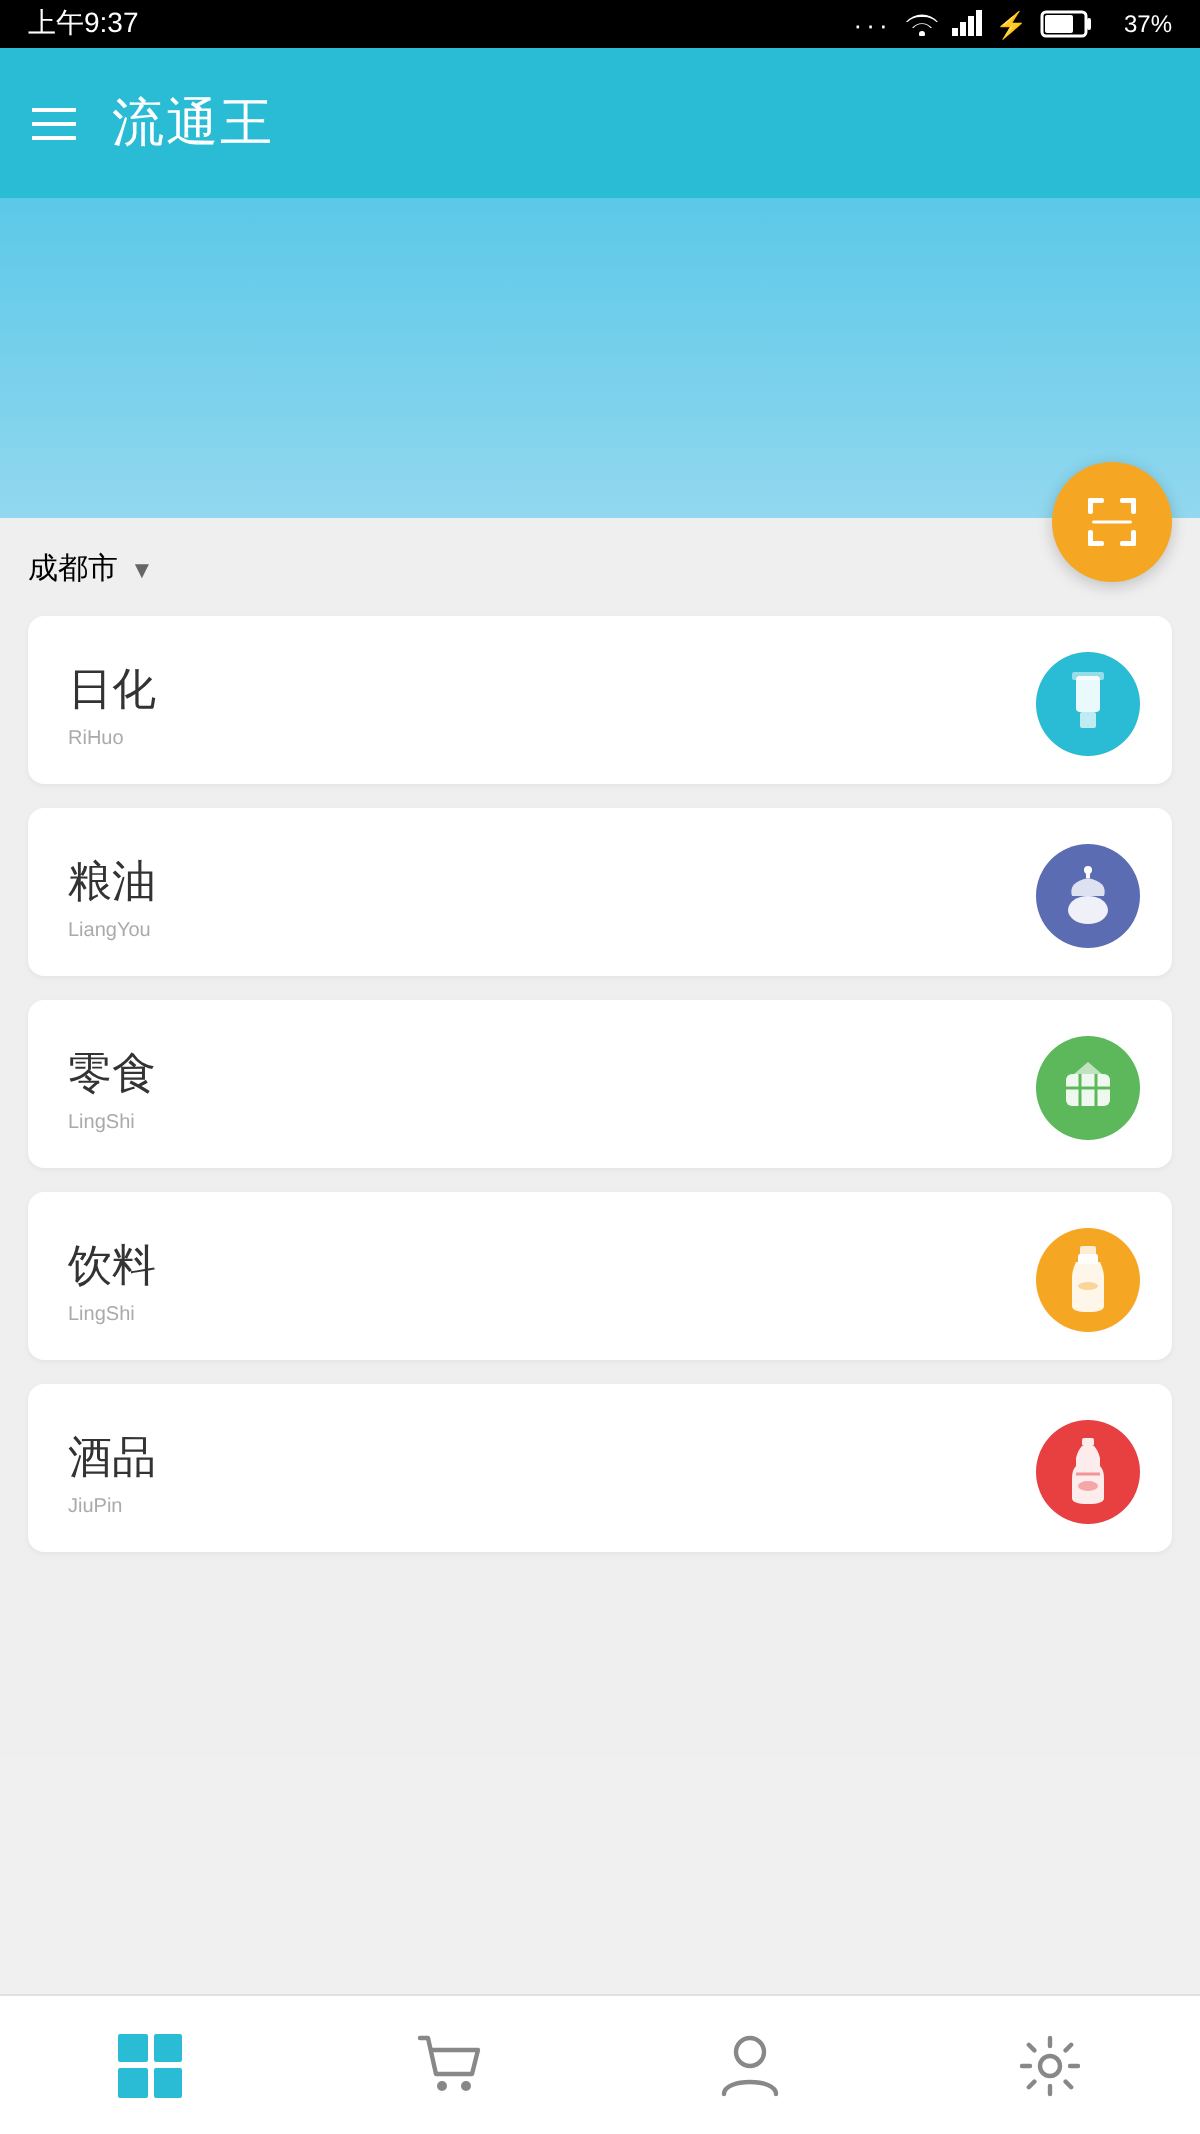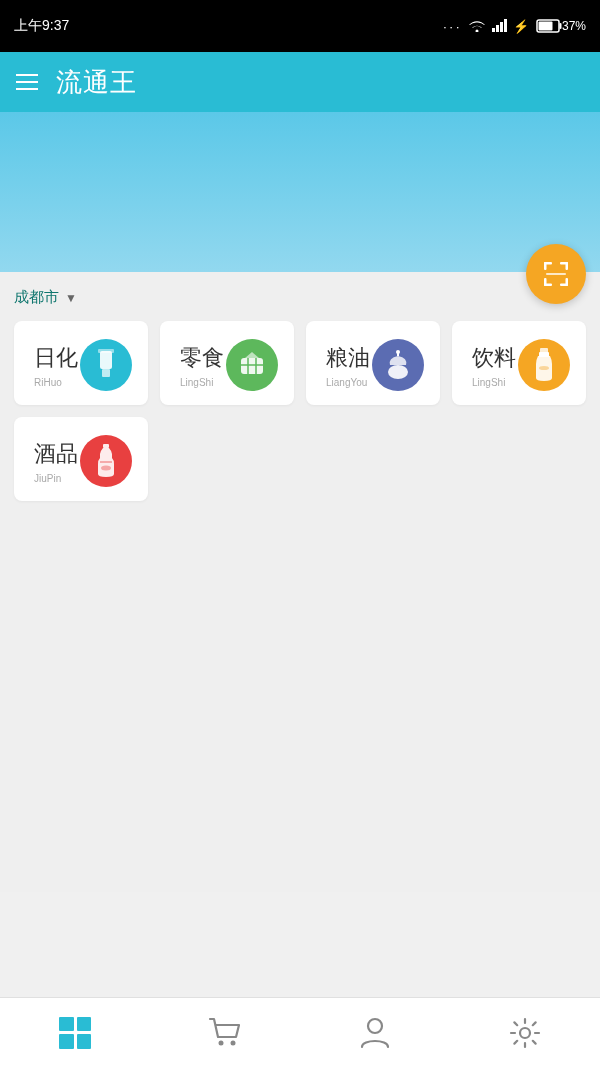--- a/index.html
+++ b/index.html
@@ -9,21 +9,21 @@
       min-height: 1067px;
       font-family: 'PingFang SC', 'Hiragino Sans GB', 'Microsoft YaHei', sans-serif;
       background: #f0f0f0;
       position: relative;
       overflow-x: hidden;
     }
 
     
     #status-bar {
       width: 100%;
-      height: 52px;
+      height: 24px;
       background: #000;
       display: flex;
       align-items: center;
       justify-content: space-between;
       padding: 0 14px;
       color: #fff;
       font-size: 14px;
       font-weight: 500;
     }
     .status-left { font-size: 14px; }
@@ -35,21 +35,21 @@
     }
     .dots { letter-spacing: 2px; }
     
     .wifi-icon { display: inline-block; font-size: 14px; }
     
     .signal-icon { display: inline-block; font-size: 13px; }
 
     
     #app-bar {
       width: 100%;
-      height: 60px;
+      height: 75px;
       background: #29BCD4;
       display: flex;
       align-items: center;
       padding: 0 16px;
       gap: 18px;
     }
     .menu-icon {
       display: flex;
       flex-direction: column;
       gap: 5px;
@@ -113,31 +113,31 @@
       padding-top: 4px;
     }
     #city-selector {
       display: flex;
       align-items: center;
       gap: 4px;
       cursor: pointer;
       font-size: 15px;
       color: #444;
     }
-    .city-label { font-size: 15px; color: #0f766e; }
+    .city-label { font-size: 15px; color: #000000; }
     .city-arrow {
       font-size: 12px;
       color: #666;
       margin-left: 2px;
     }
 
     
     #category-grid {
       display: grid;
-      grid-template-columns: 1fr 1fr 1fr 1fr;
+      grid-template-columns: 1fr;
       gap: 12px;
     }
 
     .category-card {
       background: #fff;
       border-radius: 8px;
       padding: 18px 16px 14px 20px;
       display: flex;
       align-items: center;
       justify-content: space-between;
@@ -224,21 +224,21 @@
     </span>
     <span class="signal-icon">
       <svg width="16" height="14" viewBox="0 0 16 14" fill="white">
         <rect x="0" y="10" width="3" height="4"></rect>
         <rect x="4" y="7" width="3" height="7"></rect>
         <rect x="8" y="4" width="3" height="10"></rect>
         <rect x="12" y="1" width="3" height="13"></rect>
       </svg>
     </span>
     <span>⚡</span>
-    <span style="display:inline-flex;align-items:center;gap:0;">
+    <span style="display:inline-flex;align-items:center;gap:16px;">
       <svg width="26" height="14" viewBox="0 0 26 14" fill="none">
         <rect x="1" y="1" width="22" height="12" rx="2" stroke="white" stroke-width="1.5" fill="none"></rect>
         <rect x="23.5" y="4" width="2" height="6" rx="1" fill="white"></rect>
         <rect x="2.5" y="2.5" width="14" height="9" rx="1" fill="white"></rect>
       </svg>
       <span style="font-size:12px;">37%</span>
     </span>
   </div>
 </div>
 
@@ -290,51 +290,51 @@
         <svg width="28" height="32" viewBox="0 0 28 32" fill="white">
           <rect x="8" y="2" width="12" height="18" rx="2" fill="white" opacity="0.9"></rect>
           <rect x="10" y="20" width="8" height="8" rx="1" fill="white" opacity="0.7"></rect>
           <rect x="6" y="0" width="16" height="4" rx="1" fill="white" opacity="0.5"></rect>
         </svg>
       </div>
     </div>
 
     <div class="category-card">
       <div class="category-text">
-        <span class="category-name">零食</span>
-        <span class="category-pinyin">LingShi</span>
-      </div>
-      <div class="category-icon-circle" style="background:#5DB85C;">
-        <svg width="30" height="30" viewBox="0 0 30 30" fill="white">
-
-          <rect x="4" y="8" width="22" height="16" rx="3" fill="white" opacity="0.9"></rect>
-          <line x1="11" y1="8" x2="11" y2="24" stroke="#5DB85C" stroke-width="1.5"></line>
-          <line x1="19" y1="8" x2="19" y2="24" stroke="#5DB85C" stroke-width="1.5"></line>
-          <line x1="4" y1="15" x2="26" y2="15" stroke="#5DB85C" stroke-width="1.5"></line>
-
-          <path d="M8 8 L15 2 L22 8" fill="white" opacity="0.6"></path>
-        </svg>
-      </div>
-    </div>
-
-    <div class="category-card">
-      <div class="category-text">
         <span class="category-name">粮油</span>
         <span class="category-pinyin">LiangYou</span>
       </div>
       <div class="category-icon-circle" style="background:#5B6CB2;">
         <svg width="30" height="30" viewBox="0 0 30 30" fill="white">
           <ellipse cx="15" cy="22" rx="10" ry="7" fill="white" opacity="0.9"></ellipse>
           <path d="M7 15 Q5 8 15 6 Q25 8 23 15" fill="white" opacity="0.8"></path>
           <line x1="15" y1="6" x2="15" y2="2" stroke="white" stroke-width="2"></line>
           <circle cx="15" cy="2" r="2" fill="white"></circle>
         </svg>
       </div>
     </div>
 
+    <div class="category-card">
+      <div class="category-text">
+        <span class="category-name">零食</span>
+        <span class="category-pinyin">LingShi</span>
+      </div>
+      <div class="category-icon-circle" style="background:#5DB85C;">
+        <svg width="30" height="30" viewBox="0 0 30 30" fill="white">
+
+          <rect x="4" y="8" width="22" height="16" rx="3" fill="white" opacity="0.9"></rect>
+          <line x1="11" y1="8" x2="11" y2="24" stroke="#5DB85C" stroke-width="1.5"></line>
+          <line x1="19" y1="8" x2="19" y2="24" stroke="#5DB85C" stroke-width="1.5"></line>
+          <line x1="4" y1="15" x2="26" y2="15" stroke="#5DB85C" stroke-width="1.5"></line>
+
+          <path d="M8 8 L15 2 L22 8" fill="white" opacity="0.6"></path>
+        </svg>
+      </div>
+    </div>
+
 
     <div class="category-card">
       <div class="category-text">
         <span class="category-name">饮料</span>
         <span class="category-pinyin">LingShi</span>
       </div>
       <div class="category-icon-circle" style="background:#F5A623;">
         <svg width="20" height="34" viewBox="0 0 20 34" fill="white">
 
           <rect x="6" y="0" width="8" height="5" rx="1" fill="white" opacity="0.8"></rect>

